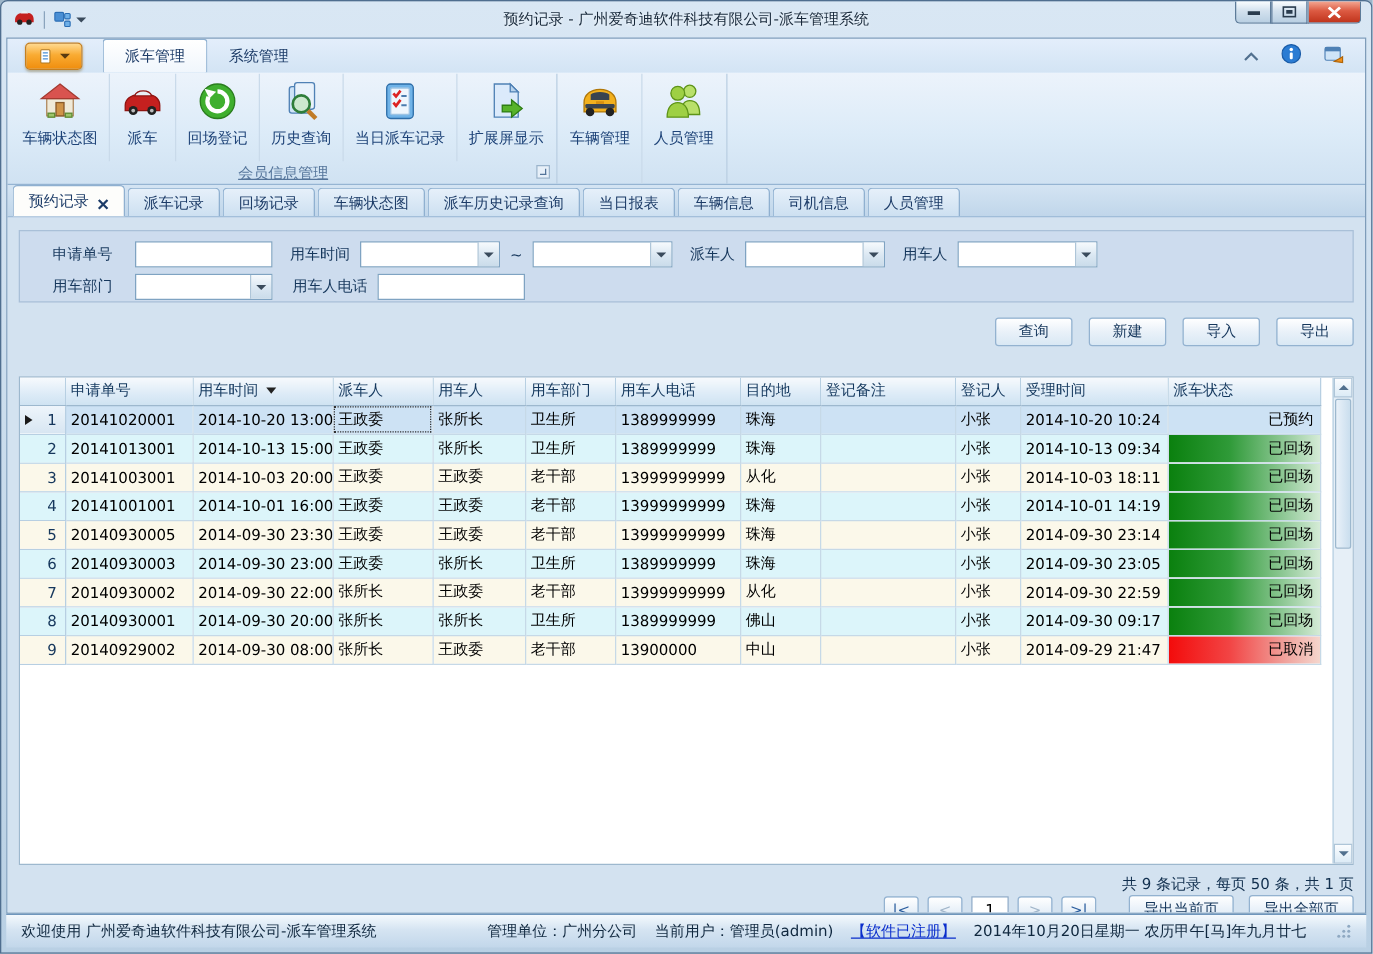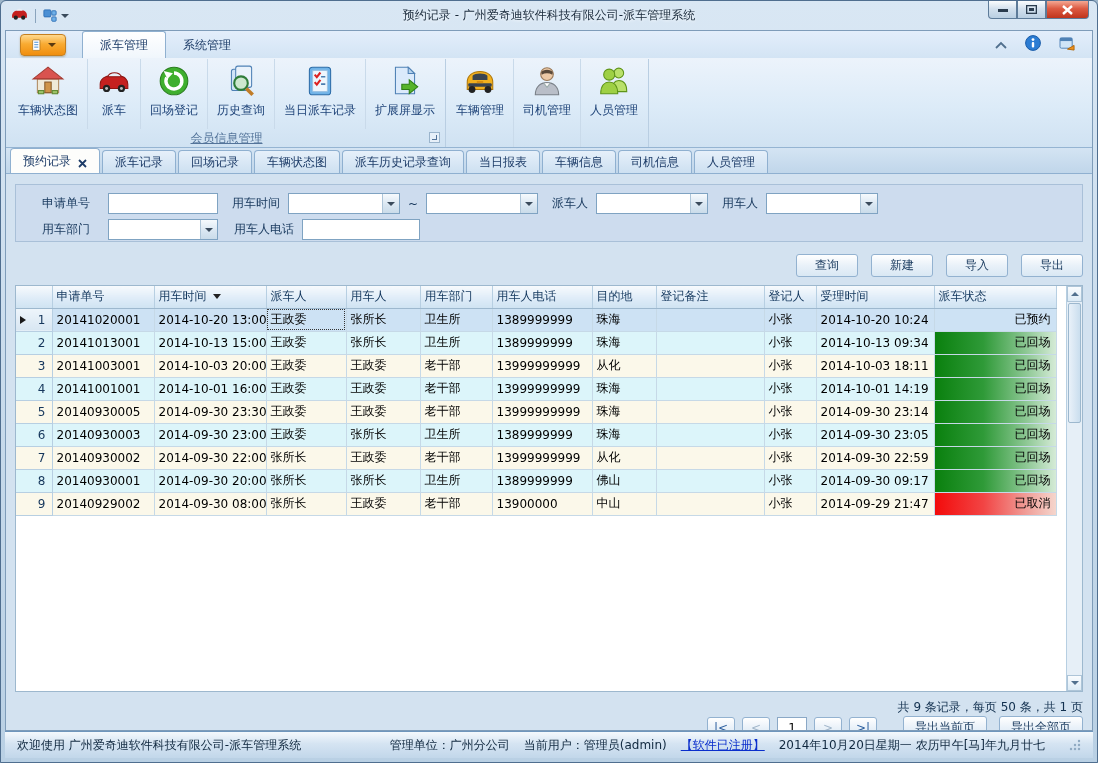--- a/index.html
+++ b/index.html
@@ -78,21 +78,21 @@
   .f-label { color:#16375c; margin-right:8px; white-space:nowrap; }
   .f-label.w60 { width:58px; }
   .f-text { width:110px; height:21px; border:1px solid #7fa3c2; background:#fff; padding:0 3px; font:inherit; }
   .f-combo { width:112px; height:21px; border:1px solid #7fa3c2; background:#fff; position:relative; }
   .f-combo .dd { position:absolute; right:0; top:0; bottom:0; width:17px;
     background:linear-gradient(#f6fafd,#dae7f2 55%,#cadcea); border-left:1px solid #aec5d8;
     display:flex; align-items:center; justify-content:center; cursor:pointer; }
   .f-sep { margin:0 8px; color:#16375c; }
   .f-gap { width:14px; }
 
-  .actions-row { display:flex; justify-content:flex-end; margin-bottom:8px; }
+  .actions-row { display:flex; justify-content:flex-end; margin-bottom:24px; }
   .act-btn { width:62px; height:23px; margin-left:13px; border:1px solid #93b2d0;
     border-radius:3px; background:linear-gradient(#ffffff,#e9f1f9 50%,#d9e8f4);
     color:#16375c; display:flex; align-items:center; justify-content:center; cursor:pointer; }
 
   
   .table-wrap { flex:1; position:relative; border:1px solid #9db8ce; background:#fff;
     overflow:hidden; margin-bottom:7px; }
   table { border-collapse:collapse; table-layout:fixed; width:1040px; }
   th { height:22px; background:linear-gradient(#f7fafd,#ddebf7 60%,#cfe3f2);
     border-right:1px solid #b7cfe2; border-bottom:1px solid #9db8ce;
@@ -313,29 +313,20 @@
                   <path d="M9 11 C11 8.4 21 8.4 23 11 L23 15 L9 15 Z" fill="#3a4450"></path>
                   <rect x="5" y="18" width="22" height="3.4" rx="1" fill="#3a4450"></rect>
                   <circle cx="8.5" cy="24" r="3.2" fill="#222"></circle>
                   <circle cx="23.5" cy="24" r="3.2" fill="#222"></circle>
                   <rect x="13" y="16" width="6" height="2" fill="#d88f10"></rect>
                 </svg></span>
               <span class="rb-label">车辆管理</span>
             </div>
             <div class="rb-btn">
               <span class="rb-icon"><svg viewBox="0 0 32 32">
-                  <circle cx="16" cy="9.5" r="6" fill="#ecc9a6" stroke="#9a7a5a"></circle>
-                  <path d="M10.5 8 C12 4.5 20 4.5 21.5 8 L21 10 C18 8.4 14 8.4 11 10 Z" fill="#5a4a3a"></path>
-                  <path d="M5 29 C5 21 10 17.5 16 17.5 C22 17.5 27 21 27 29 Z" fill="#b9bec8" stroke="#7a8088"></path>
-                  <path d="M13 18 L16 22 L19 18" fill="#fff" stroke="#9aa"></path>
-                </svg></span>
-              <span class="rb-label">司机管理</span>
-            </div>
-            <div class="rb-btn">
-              <span class="rb-icon"><svg viewBox="0 0 32 32">
                   <circle cx="20.5" cy="8.5" r="4.6" fill="#b9e06a" stroke="#5e9418"></circle>
                   <path d="M14 26 C14 18.5 17 15.5 20.5 15.5 C25 15.5 28 18.5 28 26 Z" fill="#b9e06a" stroke="#5e9418"></path>
                   <circle cx="11.5" cy="10" r="5.2" fill="#9ed044" stroke="#5e9418"></circle>
                   <path d="M3.5 28 C3.5 20 7.5 17 11.5 17 C15.5 17 19.5 20 19.5 28 Z" fill="#9ed044" stroke="#5e9418"></path>
                 </svg></span>
               <span class="rb-label">人员管理</span>
             </div>
           </div>
         </div>
       </div>

